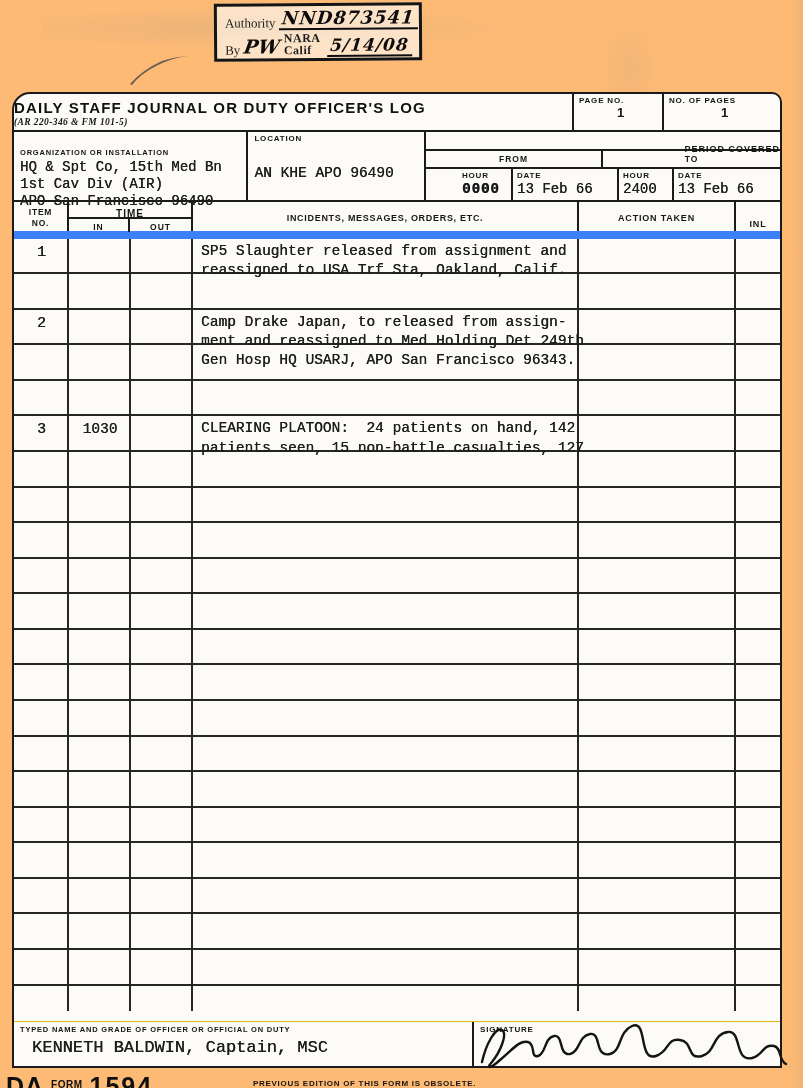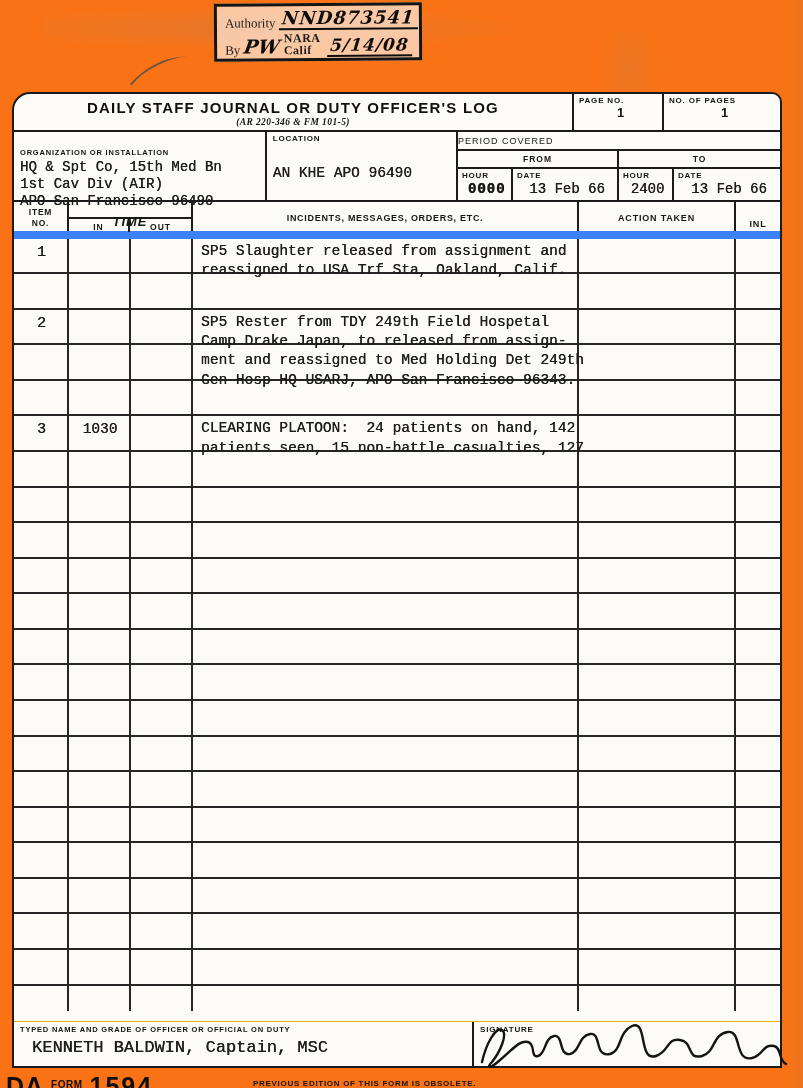--- a/index.html
+++ b/index.html
@@ -1,19 +1,19 @@
 <!DOCTYPE html>
 <html><head>
 <meta charset="utf-8">
 <style>
   * { margin:0; padding:0; box-sizing:border-box; }
   html,body { background:#ffffff; }
   .page {
     position:relative; width:803px; height:1088px;
-    background:#f97316; overflow:hidden;
+    background:#fdba74; overflow:hidden;
     font-family:"Liberation Sans", sans-serif; color:#161616;
   }
   
   .smudge-a { position:absolute; left:42px; top:8px; width:470px; height:40px;
     background:radial-gradient(ellipse at 45% 50%, rgba(140,140,140,.16), rgba(160,160,160,.05) 60%, transparent 75%); }
   .smudge-b { position:absolute; left:598px; top:32px; width:62px; height:90px;
     background:radial-gradient(ellipse at 50% 40%, rgba(150,150,150,.12), transparent 70%); }
   .pen-swoosh { position:absolute; left:128px; top:54px; }
   .edge-shade { position:absolute; right:0; top:0; width:14px; height:100%;
     background:linear-gradient(to right, transparent, rgba(120,120,120,.10)); }
@@ -34,63 +34,63 @@
     font-size:19px; color:#0d0d0d; transform:skewX(-10deg); display:inline-block; }
   .stamp-nara { font-size:12px; font-weight:bold; letter-spacing:.5px; }
 
   
   .form { position:absolute; left:12px; top:92px; width:770px; height:976px;
     border:2.5px solid #1b1b1b; border-radius:18px 10px 0 0;
     background:#fcfbf8; display:flex; flex-direction:column; }
 
   
   .title-row { display:flex; height:38px; border-bottom:2px solid #1b1b1b; }
-  .title-cell { flex:1; text-align:center; padding-top:5px; }
+  .title-cell { flex:1; text-align:left; padding-top:5px; }
   .form-title { font-size:15px; font-weight:bold; letter-spacing:1.2px; color:#111; }
   .form-subtitle { font-family:"Liberation Serif", serif; font-style:italic; font-weight:bold;
     font-size:9.5px; letter-spacing:.4px; margin-top:1px; }
   .pageno-cell { width:90px; border-left:2px solid #1b1b1b; padding:2px 0 0 5px; }
   .pages-cell  { width:118px; border-left:2px solid #1b1b1b; padding:2px 0 0 5px; }
   .tiny-label { font-size:8px; font-weight:bold; letter-spacing:.8px; color:#141414; }
   .page-val { text-align:center; font-size:13px; font-weight:bold; margin-top:0px;
     font-family:"Liberation Sans", sans-serif; }
 
   
   .info-row { display:flex; height:70px; border-bottom:2px solid #1b1b1b; }
   .org-cell { width:253px; padding:16px 0 0 6px; }
   .loc-cell { width:195px; border-left:2px solid #1b1b1b; border-right:2px solid #1b1b1b;
     padding:2px 0 12px 6px; }
   .typed { font-family:"Liberation Mono", "DejaVu Sans Mono", monospace;
     color:#1e1e1e; text-shadow:.3px 0 0 currentColor; }
   .org-lines { font-size:14px; line-height:17px; margin-top:2px; white-space:pre; }
   .loc-val { font-size:14.5px; margin-top:22px; white-space:pre; }
   .period-cell { flex:1; display:flex; flex-direction:column; }
-  .period-head { height:19px; border-bottom:2px solid #1b1b1b; text-align:left;
-    font-size:9px; font-weight:normal; letter-spacing:1px; padding-top:4px; }
+  .period-head { height:19px; border-bottom:2px solid #1b1b1b; text-align:right;
+    font-size:9px; font-weight:bold; letter-spacing:1px; padding-top:12px; }
   .fromto-row { display:flex; height:18px; border-bottom:2px solid #1b1b1b; }
   .fromto-row > div { width:50%; text-align:center; font-size:8.5px; font-weight:bold;
     letter-spacing:1px; padding-top:3px; }
   .fromto-row > div:first-child { border-right:2px solid #1b1b1b; }
-  .hourdate-row { display:flex; flex:1; }
+  .hourdate-row { display:flex; flex:1;padding-left:32px; }
   .hd-cell { border-right:2px solid #1b1b1b; padding:2px 0 0 4px; }
   .hd-cell:last-child { border-right:none; }
   .hd-hour { width:55px; }
   .hd-date { width:106px; }
-  .hd-val { font-size:14px; margin-top:1px; text-align:center; white-space:pre; }
+  .hd-val { font-size:14px; margin-top:1px; white-space:pre; }
   .hd-val.struck { font-weight:bold; letter-spacing:1px; text-shadow:.6px 0 0 #000; }
 
   
   .grid-head { display:flex; height:37px; border-bottom:8px solid #3b82f6; }
   .gh-cell { border-right:2px solid #1b1b1b; }
   .gh-cell:last-child { border-right:none; }
   .gh-item { width:55px; text-align:center; font-size:8.5px; font-weight:bold;
     letter-spacing:.8px; padding-top:5px; line-height:11px; }
   .gh-time { width:124px; display:flex; flex-direction:column; }
   .gh-time-top { height:17px; border-bottom:2px solid #1b1b1b; text-align:center;
-    font-size:13px; font-weight:bold; letter-spacing:1px; padding-top:12px;font-style:italic; }
+    font-size:10px; font-weight:bold; letter-spacing:1px; padding-top:6px; }
   .gh-time-bottom { flex:1; display:flex; }
   .gh-in, .gh-out { width:50%; text-align:center; font-size:8.5px; font-weight:bold;
     letter-spacing:1px; padding-top:3px; }
   .gh-in { border-right:2px solid #1b1b1b; }
   .gh-incidents { width:386px; text-align:center; font-size:9px; font-weight:bold;
     letter-spacing:.7px; padding-top:11px; }
   .gh-action { width:157px; text-align:center; font-size:9px; font-weight:bold;
     letter-spacing:.8px; padding-top:11px; }
   .gh-inl { flex:1; text-align:center; font-size:9px; font-weight:bold;
     letter-spacing:.8px; padding-top:17px; }
@@ -394,21 +394,21 @@
           <div class="gc gc-item"></div>
           <div class="gc gc-in"></div>
           <div class="gc gc-out"></div>
           <div class="gc gc-inc"></div>
           <div class="gc gc-act"></div>
           <div class="gc gc-inl"></div>
         </div>
         <div class="ov-item typed" style="top: 5px;">1</div>
         <div class="ov-lines typed" style="top: 3px;"><div>SP5 Slaughter released from assignment and</div><div>reassigned to USA Trf Sta, Oakland, Calif.</div></div>
         <div class="ov-item typed" style="top: 76.18px;">2</div>
-        <div class="ov-lines typed" style="top: 74.18px;"><div>SP5 Rester from TDY 249th Field Hospetal</div><div>Camp Drake Japan, to released from assign-</div><div>ment and reassigned to Med Holding Det 249th</div><div>Gen Hosp HQ USARJ, APO San Francisco 96343.</div></div>
+        <div class="ov-lines typed" style="top: 74.18px;"><div>Camp Drake Japan, to released from assign-</div><div>ment and reassigned to Med Holding Det 249th</div><div>Gen Hosp HQ USARJ, APO San Francisco 96343.</div></div>
         <div class="ov-item typed" style="top: 182.95px;">3</div>
         <div class="ov-time typed" style="top: 182.95px;">1030</div>
         <div class="ov-lines typed" style="top: 180.95px;"><div>CLEARING PLATOON:  24 patients on hand, 142</div><div>patients seen, 15 non-battle casualties, 127</div></div>
       </div>
 
     <div class="foot-row">
       <div class="foot-left">
         <div class="tiny-label" style="font-size:7.5px;">TYPED NAME AND GRADE OF OFFICER OR OFFICIAL ON DUTY</div>
         <div class="typed foot-name">KENNETH BALDWIN, Captain, MSC</div>
       </div>

